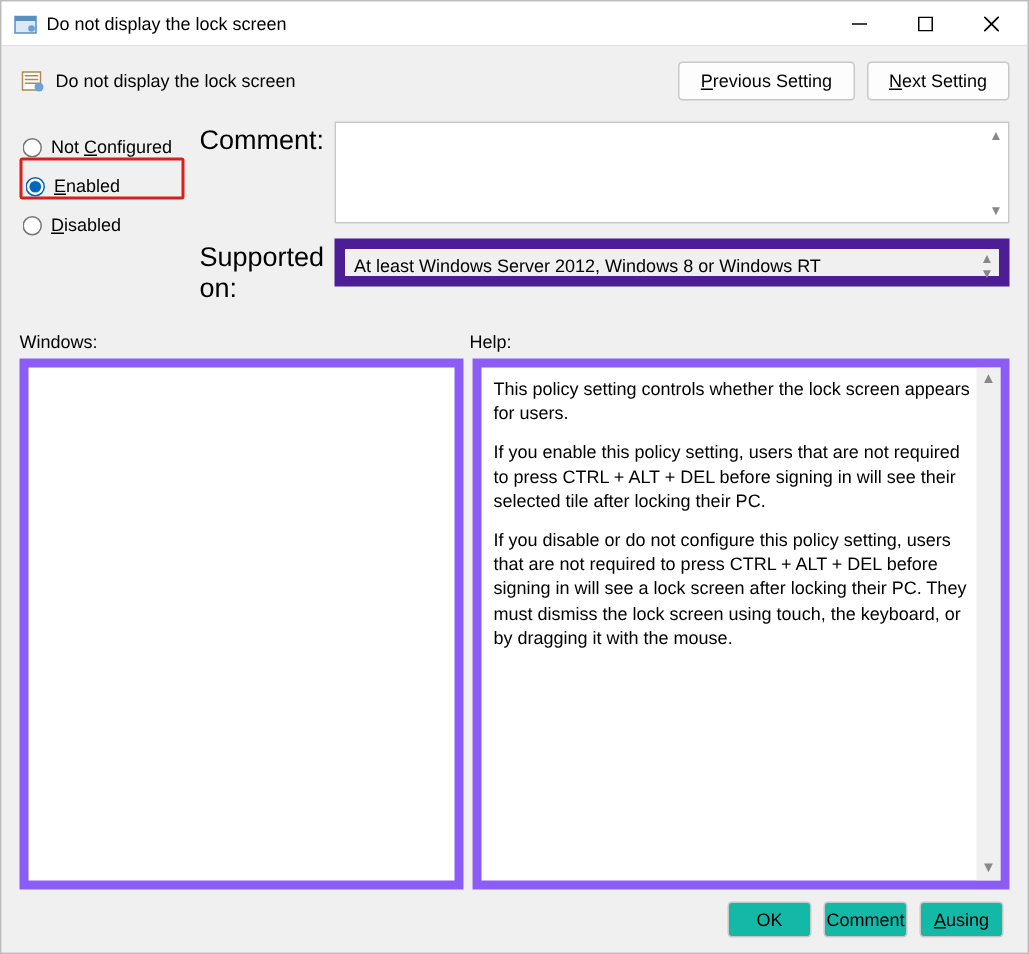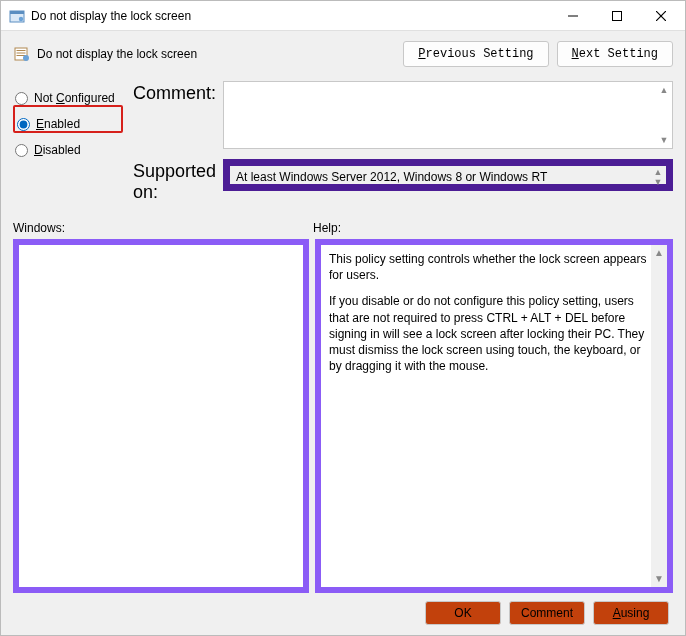--- a/index.html
+++ b/index.html
@@ -68,21 +68,21 @@
     .header-title {
       flex: 1;
       font-size: 12px;
     }
     .nav-btn {
       background: #fdfdfd;
       border: 1px solid #c8c8c8;
       border-radius: 3px;
       padding: 5px 14px;
       font-size: 12px;
-      font-family: Liberation Mono, monospace;
+      font-family: Liberation Sans, sans-serif;
       cursor: pointer;
       margin-left: 8px;
     }
     .underline { text-decoration: underline; }
     
     .mid-row {
       display: flex;
       align-items: flex-start;
       margin-bottom: 12px;
     }
@@ -202,25 +202,25 @@
       color:#888;font-size:10px;
     }
     
     .footer {
       display: flex;
       justify-content: flex-end;
       padding: 8px 4px 4px 4px;
       gap: 8px;
     }
     .footer button {
-      background: #c2410c;
+      background: #14b8a6;
       border: 1px solid #c8c8c8;
       border-radius: 3px;
       padding: 4px 0;
-      width: 76px;
+      width: 56px;
       font-size: 12px;
       font-family: inherit;
       cursor: pointer;
     }
   </style>
 </head>
 <body>
 
 <div class="titlebar">
   <span class="title-icon">
@@ -311,20 +311,21 @@
 
   <div class="labels-row">
     <div class="opts-label">Windows:</div>
     <div>Help:</div>
   </div>
 
   <div class="panes-row">
     <div class="pane options-pane"></div>
     <div class="pane help-pane">
       <p>This policy setting controls whether the lock screen appears for users.</p>
+      <p>If you enable this policy setting, users that are not required to press CTRL + ALT + DEL before signing in will see their selected tile after locking their PC.</p>
       <p>If you disable or do not configure this policy setting, users that are not required to press CTRL + ALT + DEL before signing in will see a lock screen after locking their PC. They must dismiss the lock screen using touch, the keyboard, or by dragging it with the mouse.</p>
       <div class="pane-scroll">
         <div>▲</div>
         <div>▼</div>
       </div>
     </div>
   </div>
 
   <div class="footer">
     <button>OK</button>

